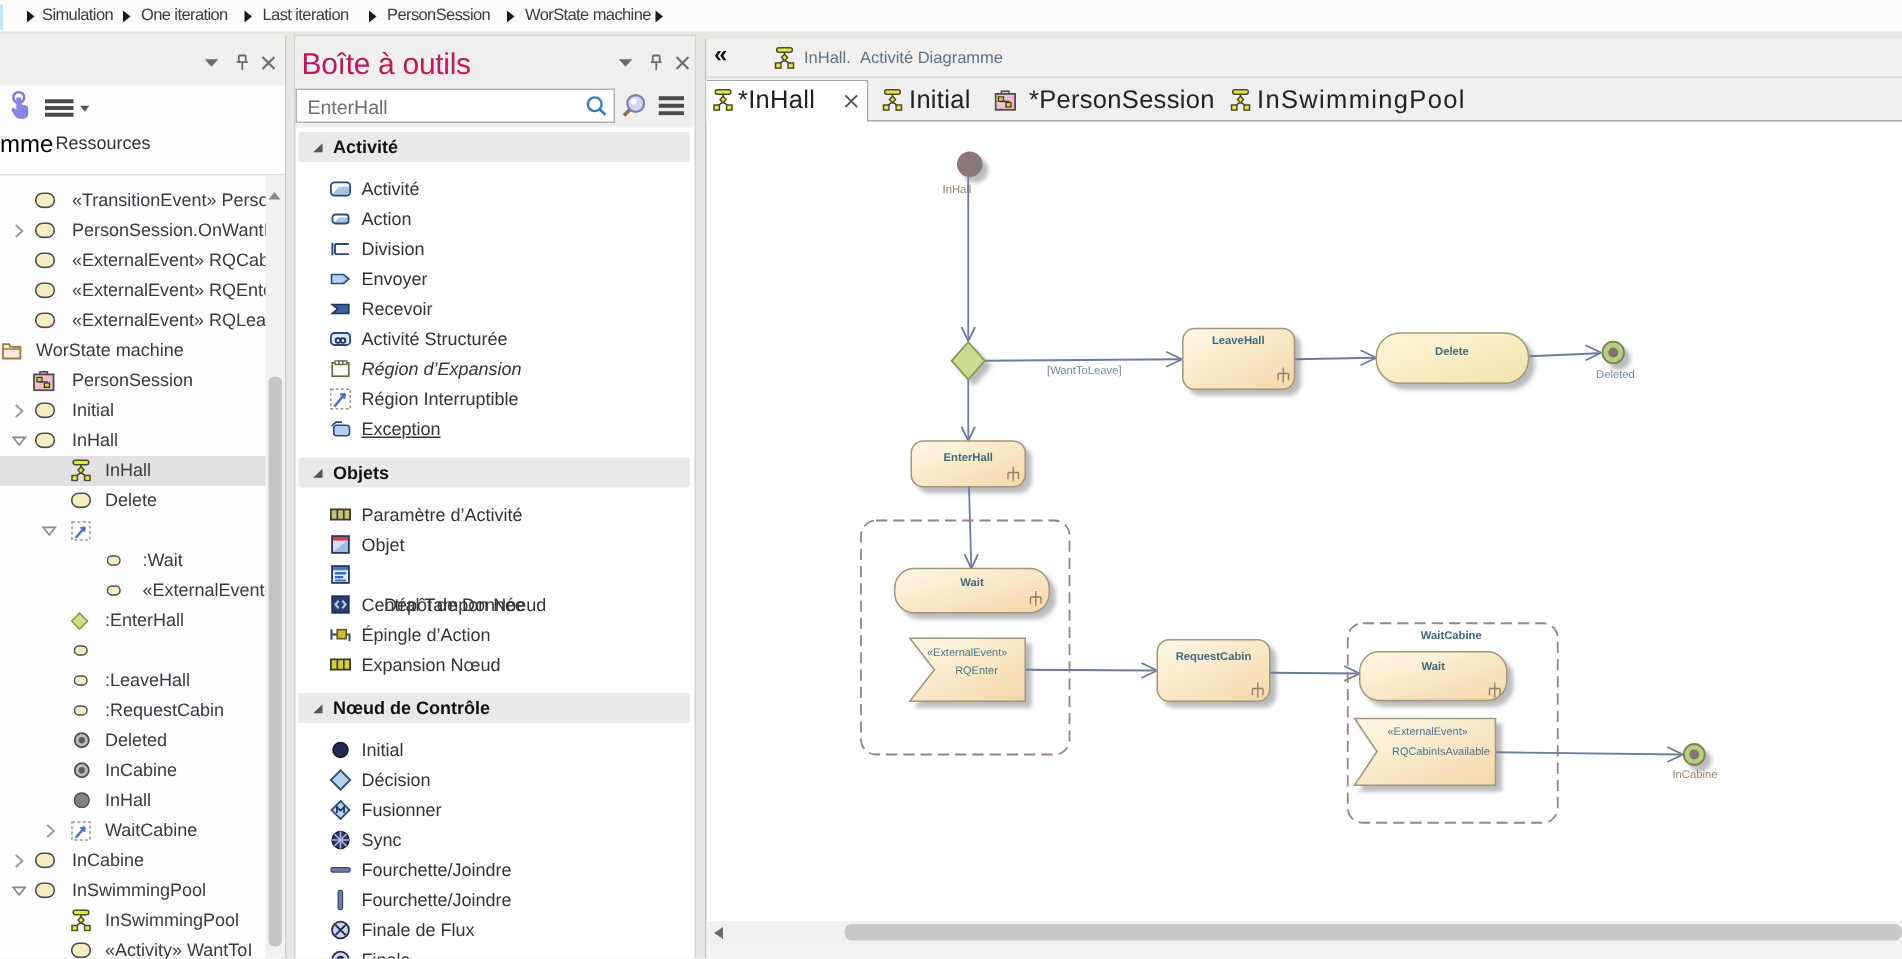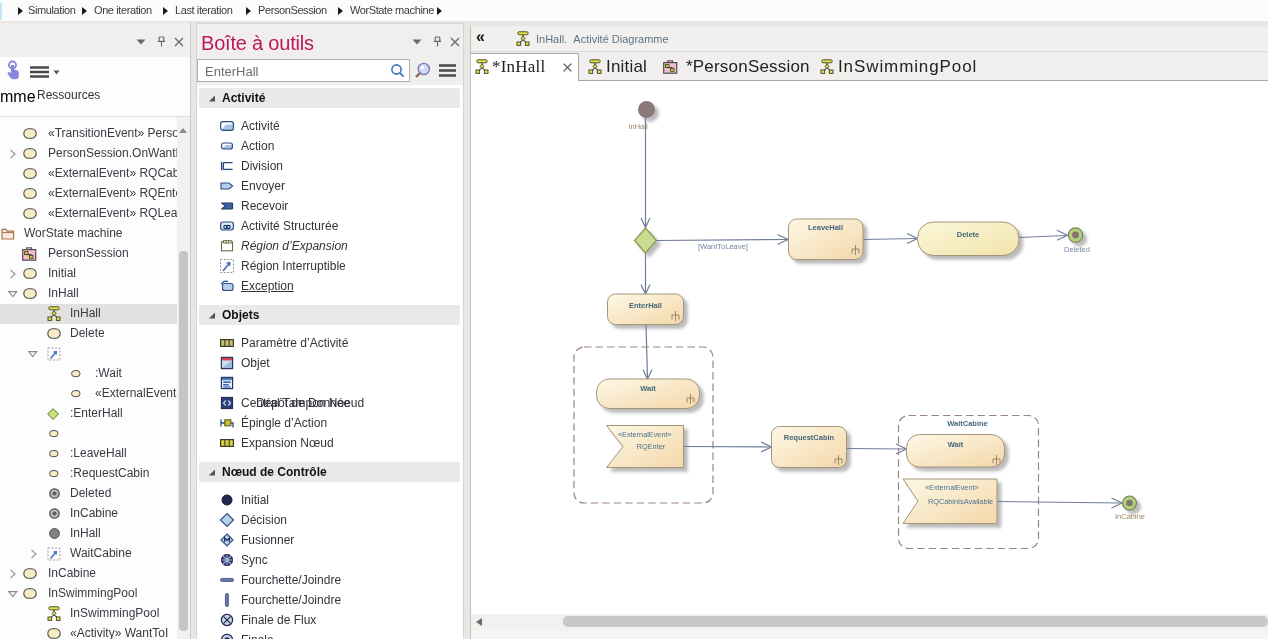--- a/index.html
+++ b/index.html
@@ -406,21 +406,21 @@
 <div id="tabs">
 <svg class="abs" style="left:475px;top:59px;" width="14" height="15" viewBox="0 0 14 15">
       <line x1="7" y1="3" x2="7" y2="7" stroke="#222" stroke-width="1"></line>
       <line x1="7" y1="9" x2="2.8" y2="12" stroke="#222" stroke-width="1"></line>
       <line x1="7" y1="9" x2="11.2" y2="12" stroke="#222" stroke-width="1"></line>
       <rect x="1.8" y="0.8" width="10.4" height="3" rx="1.4" fill="#e8e44c" stroke="#4d4d2a" stroke-width="1"></rect>
       <path d="M7 5.2 L9 7.4 L7 9.6 L5 7.4 Z" fill="#e8e44c" stroke="#4d4d2a" stroke-width="1"></path>
       <rect x="1" y="11" width="3.6" height="3.4" fill="#e8e44c" stroke="#4d4d2a" stroke-width="1"></rect>
       <rect x="9.4" y="11" width="3.6" height="3.4" fill="#e8e44c" stroke="#4d4d2a" stroke-width="1"></rect>
     </svg>
-<div class="abs" style="left:492px;top:57px;font-size:17px;letter-spacing:0.2px;color:#222;font-family:Liberation Serif, serif;">*InHall</div>
+<div class="abs" style="left:492px;top:57px;font-size:17px;letter-spacing:0.2px;color:#222;">*InHall</div>
 <svg class="abs" style="left:562px;top:62px;" width="11" height="11" viewBox="0 0 11 11">
       <path d="M1.6 1.6 L9.4 9.4 M9.4 1.6 L1.6 9.4" stroke="#555" stroke-width="1.3"></path>
     </svg>
 <svg class="abs" style="left:588px;top:59px;" width="14" height="15" viewBox="0 0 14 15">
       <line x1="7" y1="3" x2="7" y2="7" stroke="#222" stroke-width="1"></line>
       <line x1="7" y1="9" x2="2.8" y2="12" stroke="#222" stroke-width="1"></line>
       <line x1="7" y1="9" x2="11.2" y2="12" stroke="#222" stroke-width="1"></line>
       <rect x="1.8" y="0.8" width="10.4" height="3" rx="1.4" fill="#e8e44c" stroke="#4d4d2a" stroke-width="1"></rect>
       <path d="M7 5.2 L9 7.4 L7 9.6 L5 7.4 Z" fill="#e8e44c" stroke="#4d4d2a" stroke-width="1"></path>
       <rect x="1" y="11" width="3.6" height="3.4" fill="#e8e44c" stroke="#4d4d2a" stroke-width="1"></rect>

